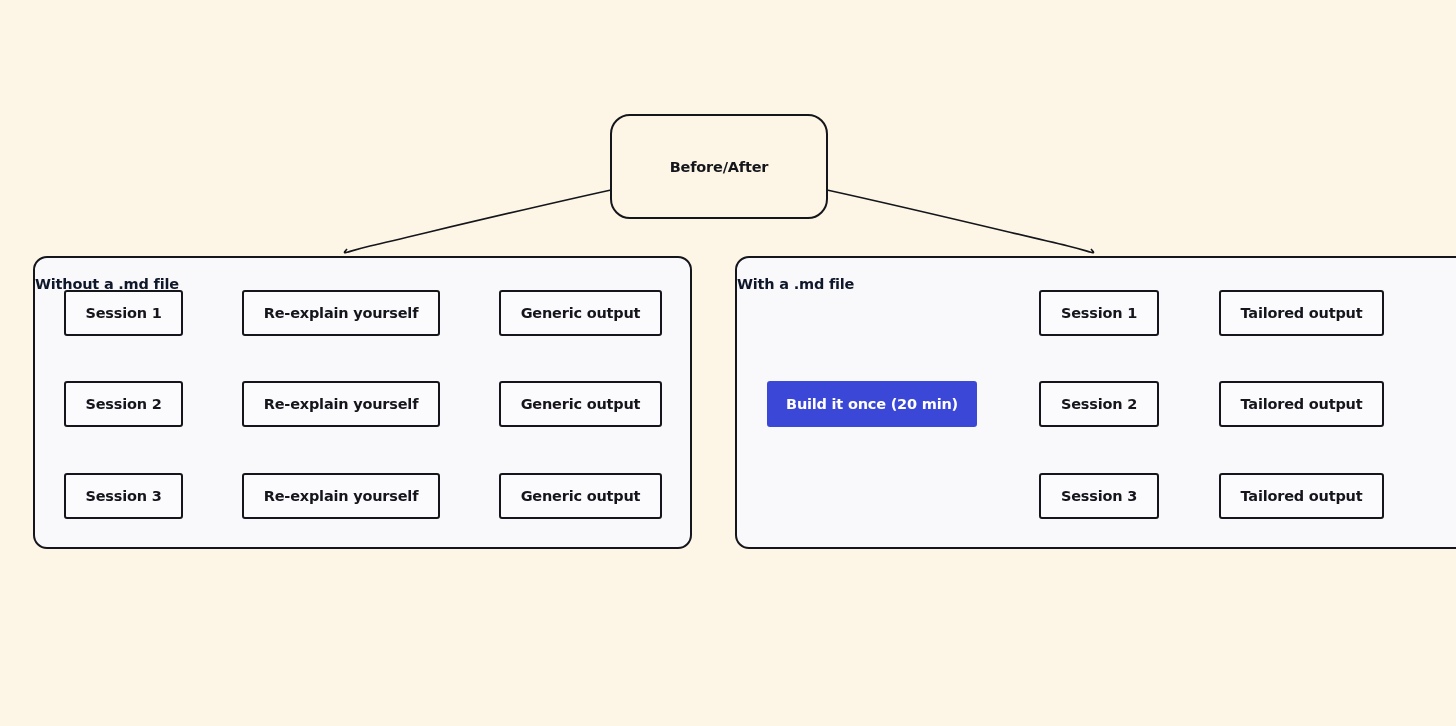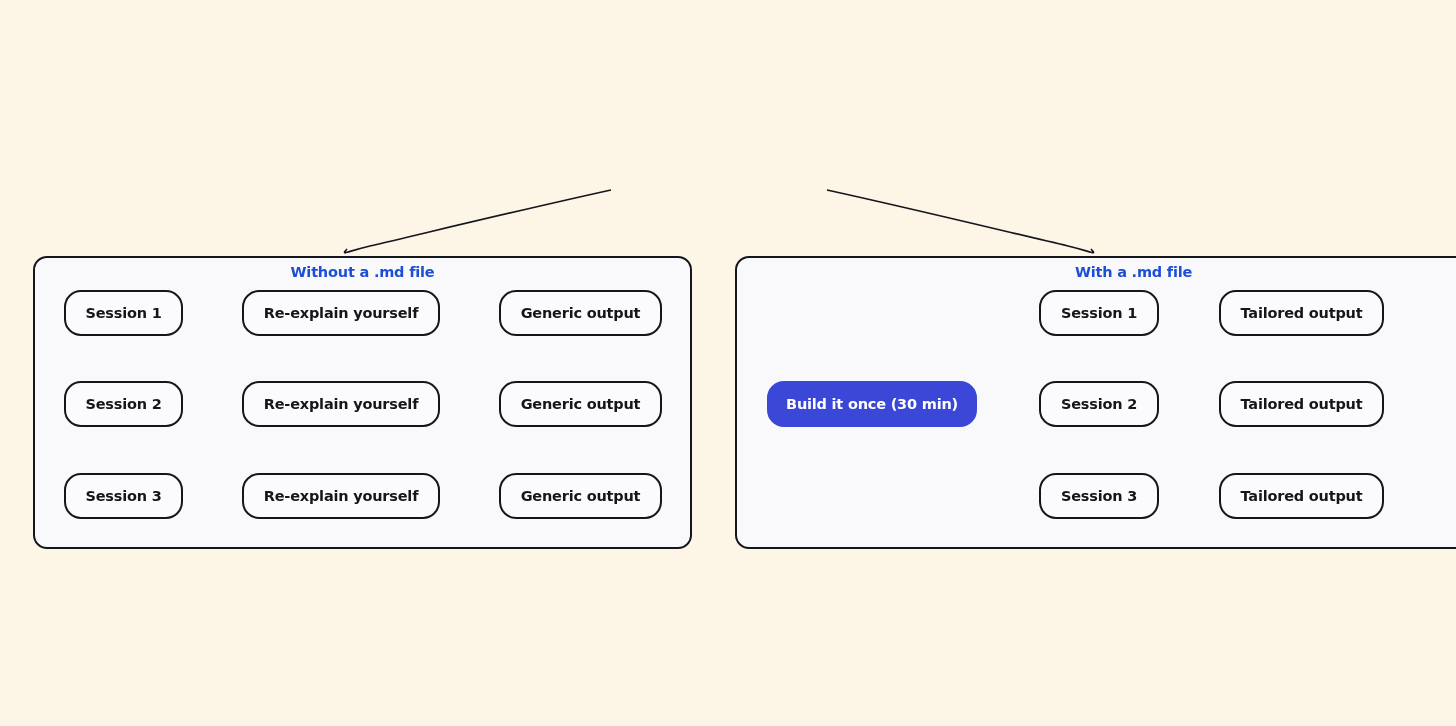--- a/index.html
+++ b/index.html
@@ -29,35 +29,34 @@
   }
   .panel {
     position: absolute;
     background: #f9f9fb;
     border: 2px solid #15161c;
     border-radius: 14px;
     box-sizing: border-box;
   }
   .panel-label {
     position: absolute;
-    top: 6px;
+    top: 18px;
     left: 0;
     width: 100%;
-    text-align: center;
     font-size: 14.5px;
     font-weight: 700;
-    color: #1d4ed8;
+    color: #0f172a;
     letter-spacing: -0.2px;
   }
   .node {
     position: absolute;
     box-sizing: border-box;
     background: #fbfbfd;
     border: 2px solid #15161c;
-    border-radius: 17px;
+    border-radius: 3px;
     display: flex;
     align-items: center;
     justify-content: center;
     font-size: 14.5px;
     font-weight: 700;
     color: #15161c;
     letter-spacing: -0.2px;
     white-space: nowrap;
   }
   .node.root {
@@ -95,20 +94,23 @@
 
     <path d="M940,380 C980,350 995,320 1028,311" fill="none" stroke="#15161c" stroke-width="1.7" marker-end="url(#arw)"></path>
     <line x1="977" y1="404" x2="1033" y2="404" stroke="#15161c" stroke-width="1.7" marker-end="url(#arw)"></line>
     <path d="M940,429 C980,459 995,489 1028,498" fill="none" stroke="#15161c" stroke-width="1.7" marker-end="url(#arw)"></path>
 
     <line x1="1159" y1="313" x2="1213" y2="313" stroke="#15161c" stroke-width="1.7" marker-end="url(#arw)"></line>
     <line x1="1159" y1="404" x2="1213" y2="404" stroke="#15161c" stroke-width="1.7" marker-end="url(#arw)"></line>
     <line x1="1159" y1="496" x2="1213" y2="496" stroke="#15161c" stroke-width="1.7" marker-end="url(#arw)"></line>
   </svg>
 
+  <div class="node root" style="left:610px; top:114px; width:218px; height:105px;">
+    <span>Before/After</span>
+  </div>
 
   <div class="panel" style="left:33px; top:256px; width:659px; height:293px;">
     <div class="panel-label">Without a .md file</div>
   </div>
 
   <div class="node" style="left:64px; top:290px; width:119px; height:46px;">
     <span>Session 1</span>
   </div>
   <div class="node" style="left:242px; top:290px; width:198px; height:46px;">
     <span>Re-explain yourself</span>
@@ -135,21 +137,21 @@
   </div>
   <div class="node" style="left:499px; top:473px; width:163px; height:46px;">
     <span>Generic output</span>
   </div>
 
   <div class="panel" style="left:735px; top:256px; width:797px; height:293px;">
     <div class="panel-label">With a .md file</div>
   </div>
 
   <div class="node accent" style="left:767px; top:381px; width:210px; height:46px;">
-    <span>Build it once (30 min)</span>
+    <span>Build it once (20 min)</span>
   </div>
 
   <div class="node" style="left:1039px; top:290px; width:120px; height:46px;">
     <span>Session 1</span>
   </div>
   <div class="node" style="left:1219px; top:290px; width:165px; height:46px;">
     <span>Tailored output</span>
   </div>
 
   <div class="node" style="left:1039px; top:381px; width:120px; height:46px;">

